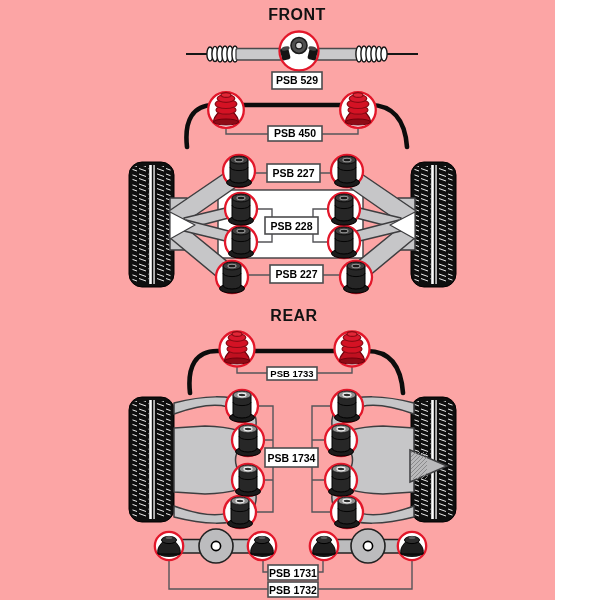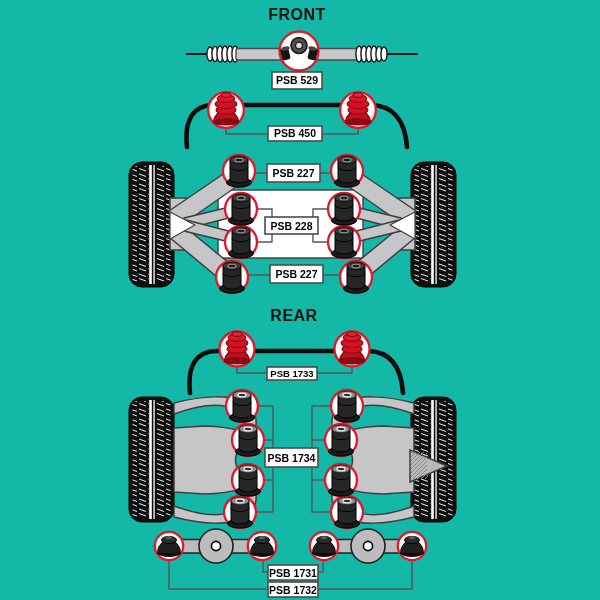--- a/index.html
+++ b/index.html
@@ -1,16 +1,16 @@
 <!DOCTYPE html>
 <html><head>
 <meta charset="utf-8">
 <style>
   html,body{margin:0;padding:0;background:#fff;}
-  #stage{position:relative;width:600px;height:600px;background:#14b8a6;overflow:hidden;
+  #stage{position:relative;width:555px;height:600px;background:#fca5a5;overflow:hidden;
          font-family:"Liberation Sans", sans-serif;}
   svg{display:block;}
   text{font-family:"Liberation Sans", sans-serif;}
   .section-title{font-size:16px;font-weight:bold;fill:#121212;letter-spacing:.5px;}
   .callout-box{fill:#ffffff;stroke:#4c4c4e;stroke-width:1.6;}
   .callout-text{font-size:10.5px;font-weight:bold;fill:#000;}
   .callout-text.small{font-size:9.5px;}
   .connector{stroke:#55555a;stroke-width:1.4;fill:none;}
   .frame-line{stroke:#3e3e40;stroke-width:1.4;fill:#ffffff;}
   .arm{fill:#c6c6c8;stroke:#3e3e40;stroke-width:1.5;stroke-linejoin:round;}

